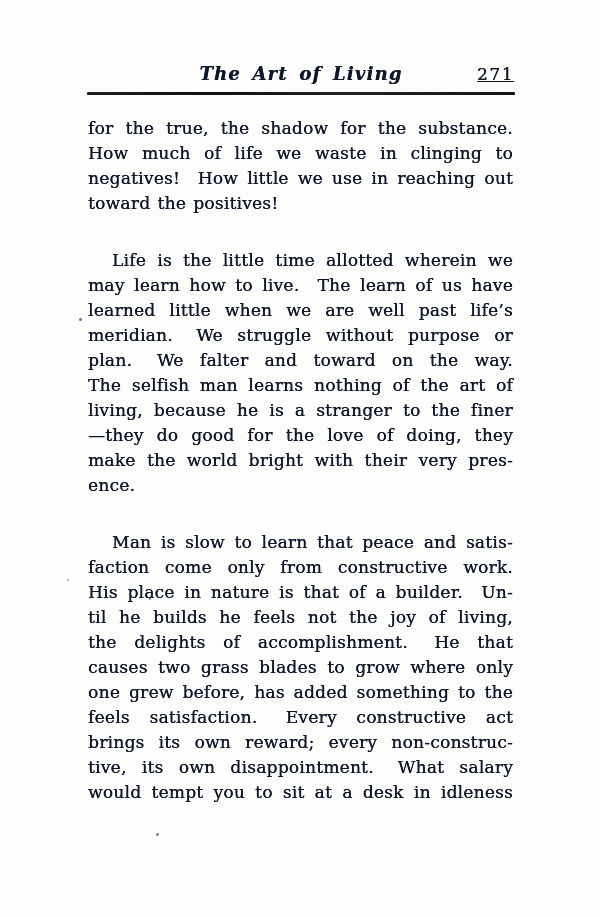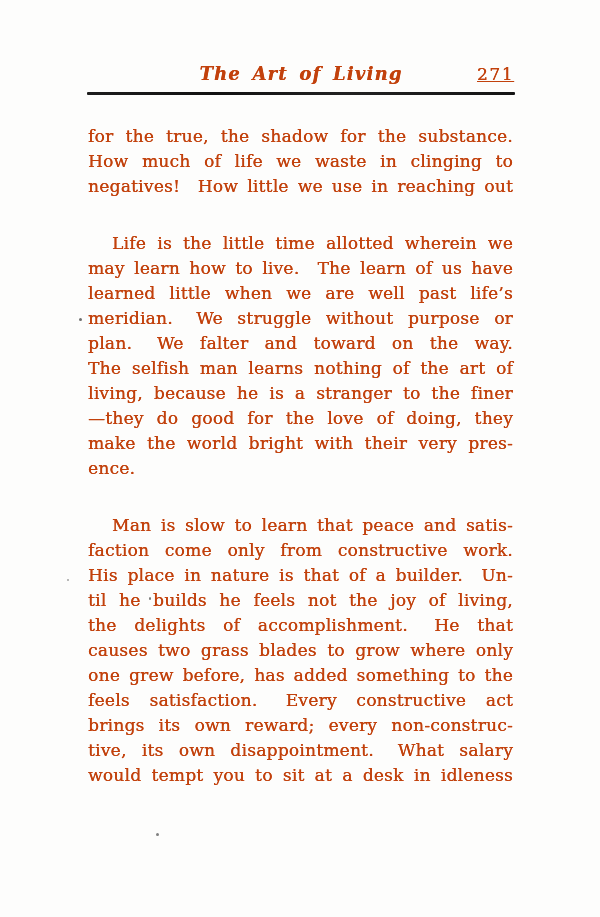--- a/index.html
+++ b/index.html
@@ -9,21 +9,21 @@
     height: 917px;
     background: #fdfdfc;
     overflow: hidden;
   }
   .page {
     position: relative;
     width: 600px;
     height: 714px;
     background: #fdfdfc;
     font-family: "DejaVu Serif", "Liberation Serif", serif;
-    color: #c2410c;
+    color: #0f172a;
   }
   .header {
     position: absolute;
     top: 63px;
     left: 88px;
     width: 426px;
     height: 26px;
   }
   .running-title {
     position: absolute;
@@ -51,21 +51,21 @@
     position: absolute;
     top: 92px;
     left: 87px;
     width: 428px;
     height: 3px;
     background: linear-gradient(90deg, #1d1d1d 0%, #111 30%, #222 60%, #141414 100%);
     border-radius: 1px;
   }
   .body-text {
     position: absolute;
-    top: 124px;
+    top: 116px;
     left: 88px;
     width: 425px;
     font-size: 17px;
     line-height: 25px;
     letter-spacing: 0.25px;
     word-spacing: 1.5px;
     text-shadow: 0.25px 0 0 currentColor;
   }
   .line {
     height: 25px;
@@ -95,20 +95,21 @@
 <div class="page">
   <div class="header">
     <span class="running-title">The Art of Living</span>
     <span class="page-number">271</span>
   </div>
   <div class="header-rule"></div>
   <div class="body-text" id="body-text">
       <div class="line">for the true, the shadow for the substance.</div>
       <div class="line">How much of life we waste in clinging to</div>
       <div class="line">negatives!  How little we use in reaching out</div>
+      <div class="line noj">toward the positives!</div>
       <div class="line indent">Life is the little time allotted wherein we</div>
       <div class="line">may learn how to live.  The learn of us have</div>
       <div class="line">learned little when we are well past life’s</div>
       <div class="line">meridian.  We struggle without purpose or</div>
       <div class="line">plan.  We falter and toward on the way.</div>
       <div class="line">The selfish man learns nothing of the art of</div>
       <div class="line">living, because he is a stranger to the finer</div>
       <div class="line">—they do good for the love of doing, they</div>
       <div class="line">make the world bright with their very pres-</div>
       <div class="line noj">ence.</div>

